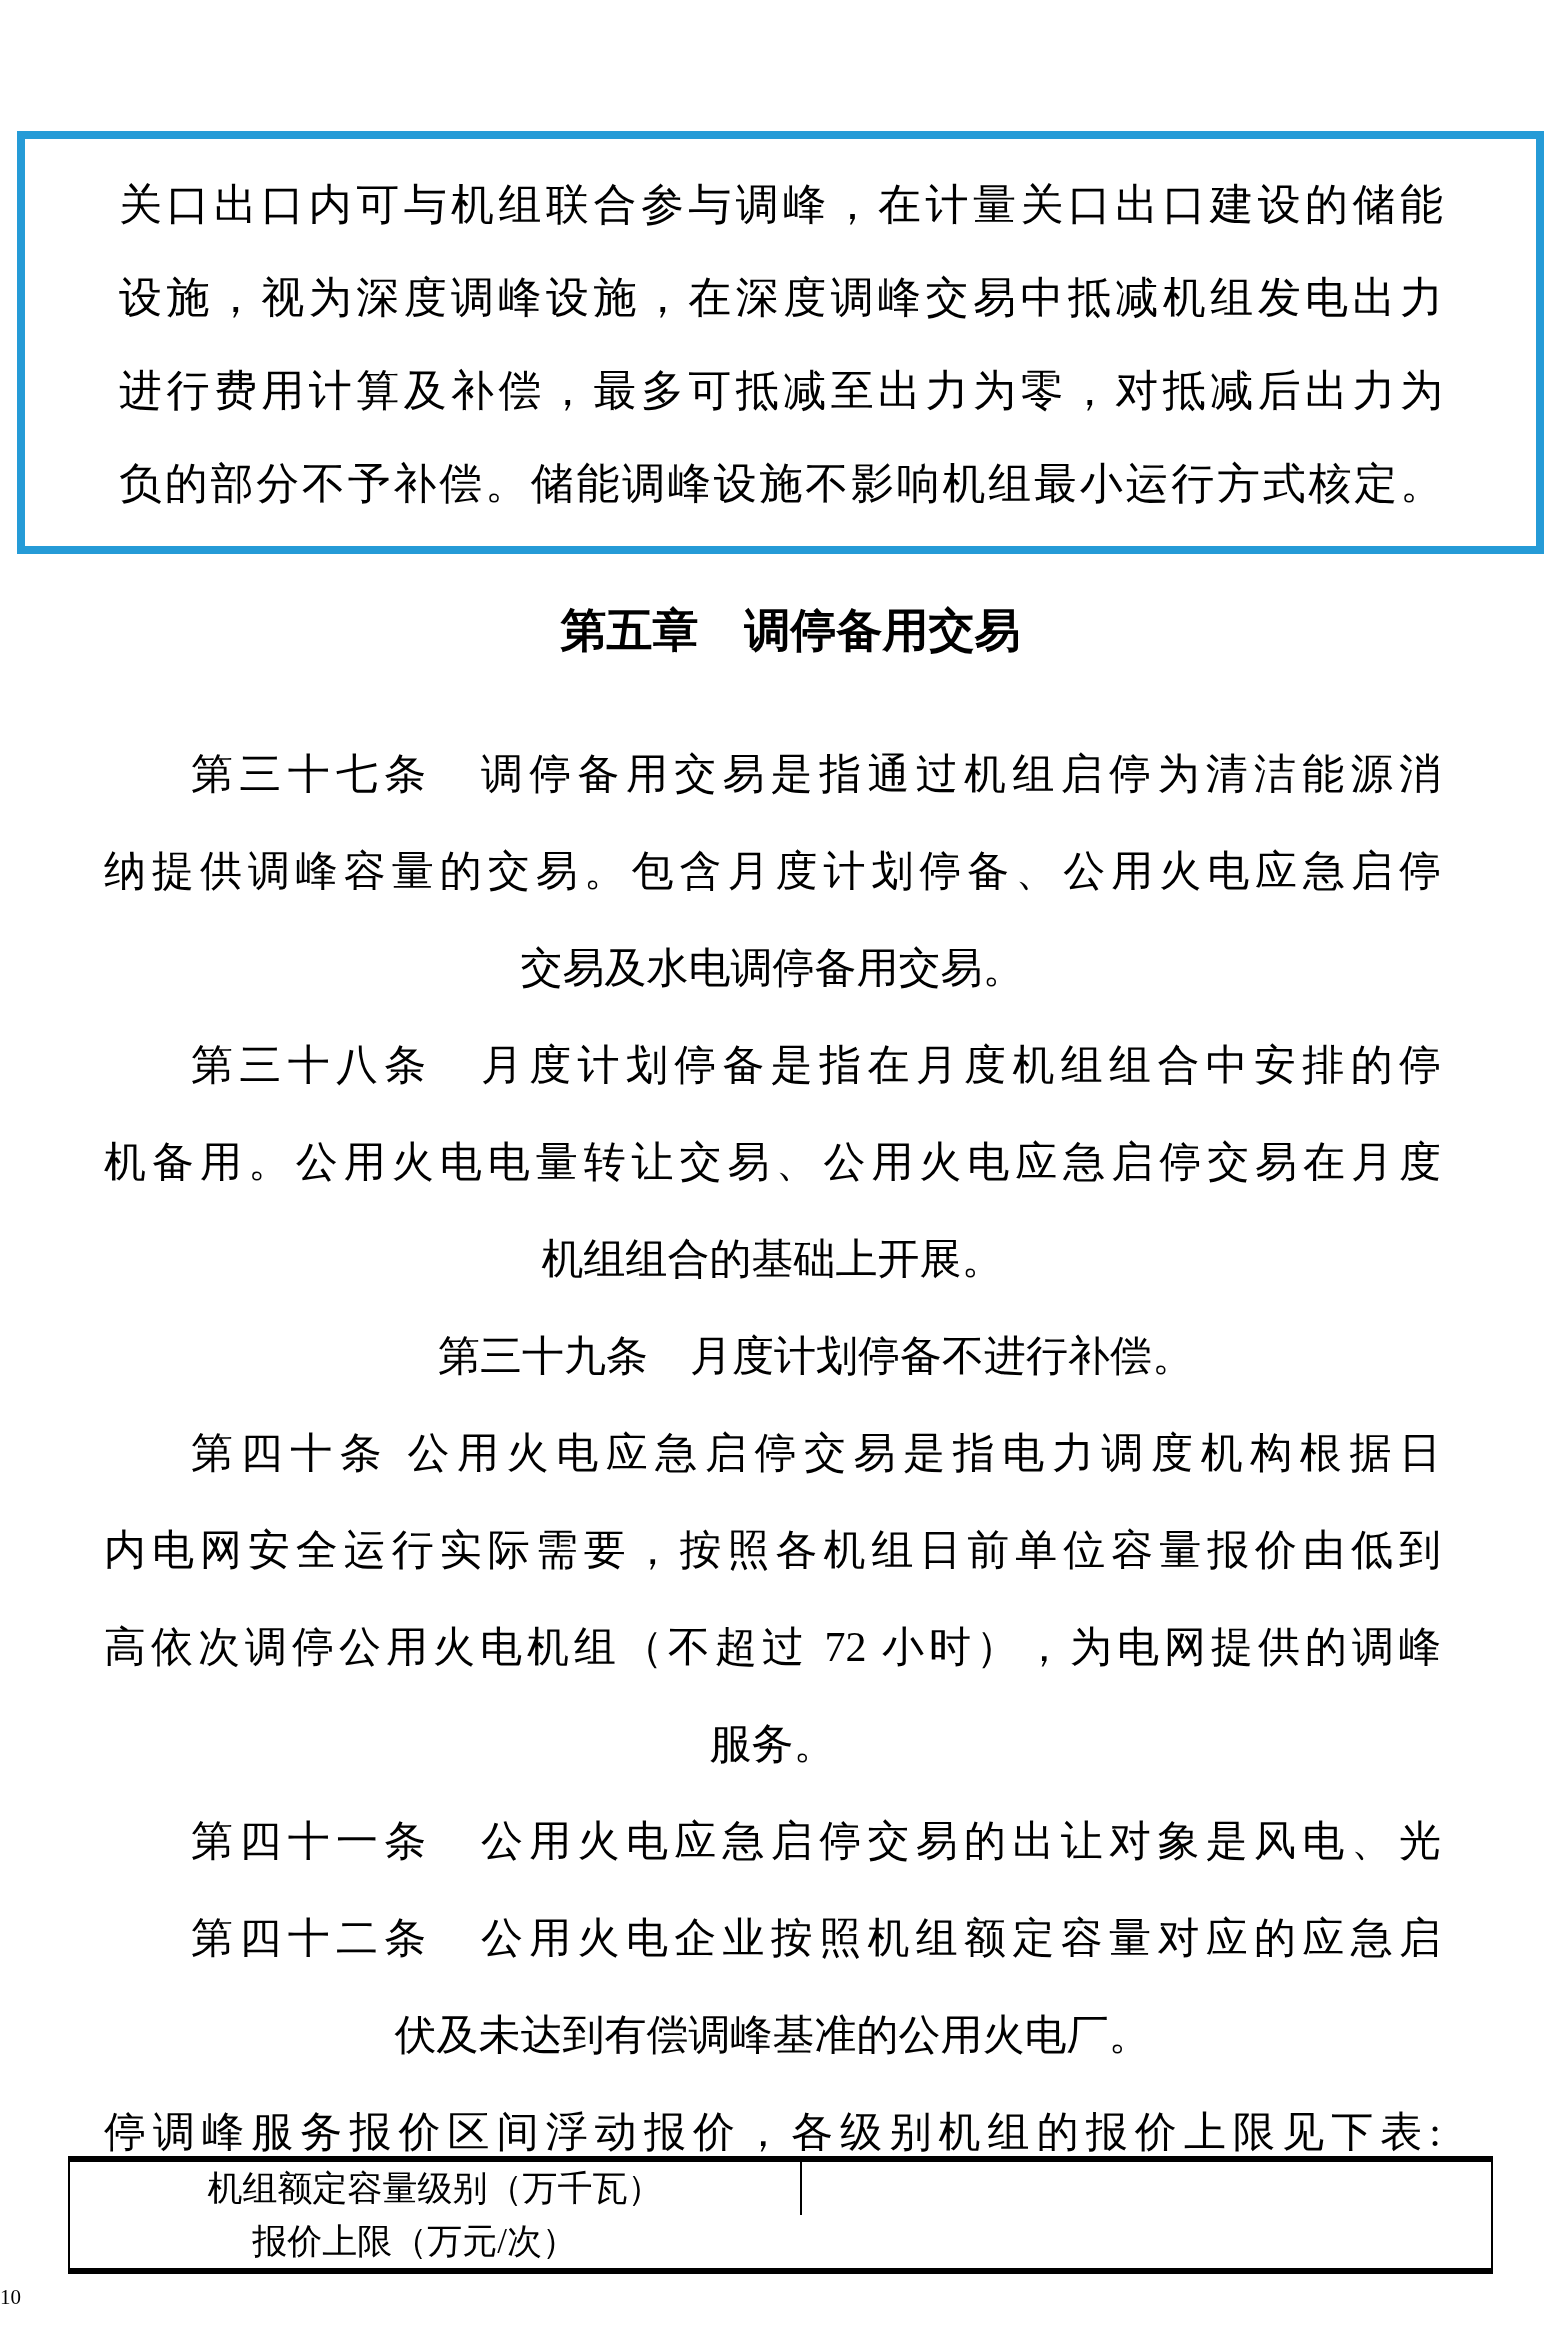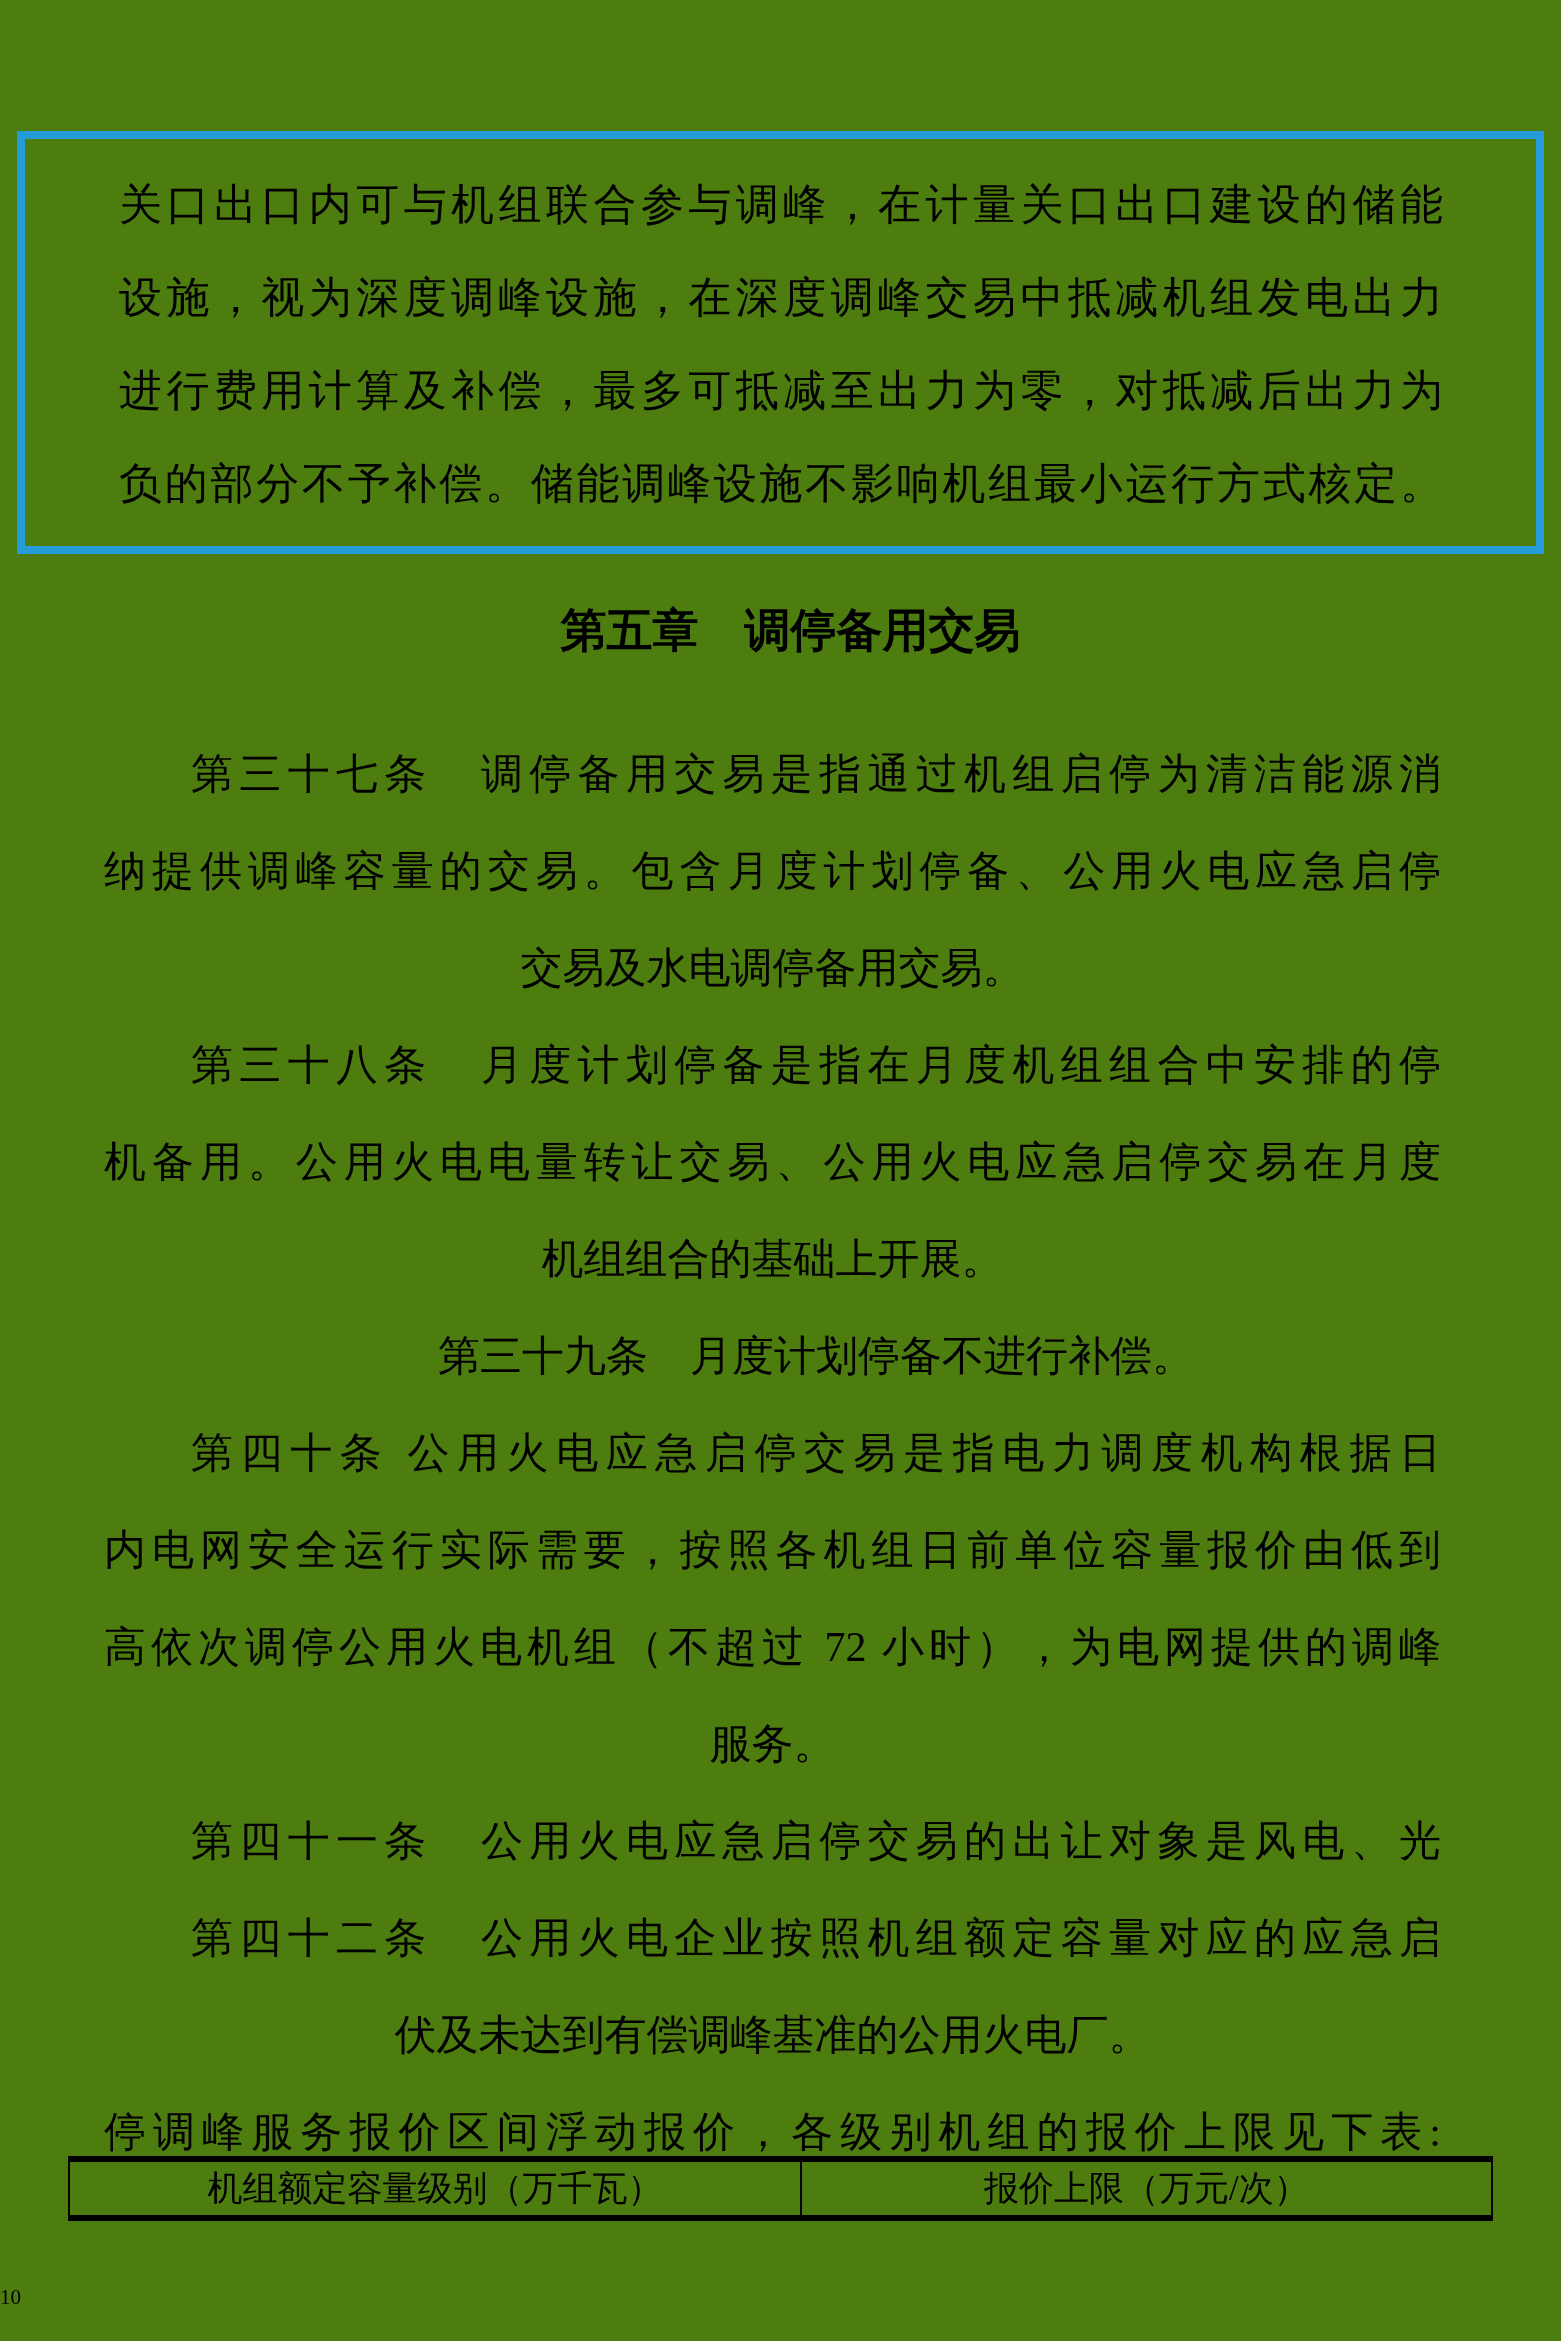--- a/index.html
+++ b/index.html
@@ -1,19 +1,19 @@
 <!DOCTYPE html>
 <html lang="zh" style="font-size:11.8px"><head>
 <meta charset="utf-8">
 <style>
   html,body{margin:0;padding:0;background:#e8e8e8;}
   .page{
     position:relative;
     width:1561px;height:2342px;
-    background:#4d7c0f;
+    background:#ffffff;
     font-family:"Liberation Serif", serif;
     color:#000;
     overflow:hidden;
     margin:0 auto;
   }
   
   .callout{
     position:absolute;
     left:17px;right:17px;top:131px;
     border:8.8px solid #259bd7;
@@ -63,20 +63,21 @@
   }
   
   .qtable{
     position:absolute;
     left:68px;right:68px;top:2156px;
     border:2.2px solid #000;
     border-top-width:6.6px;
     border-bottom-width:6.6px;
     box-sizing:border-box;
     display:flex;
+    flex-direction:column;
   }
   .qtable .cell{
     height:53px;
     display:flex;
     align-items:center;
     justify-content:center;
     font-size:35px;
     box-sizing:border-box;
   }
   .qtable .cell.c1{

